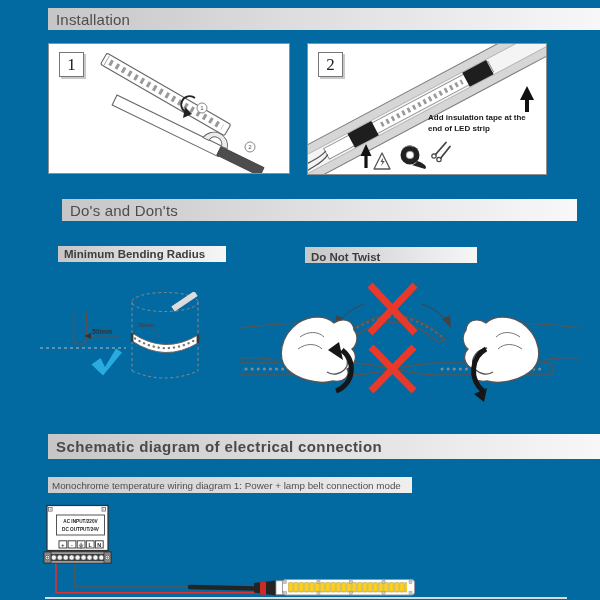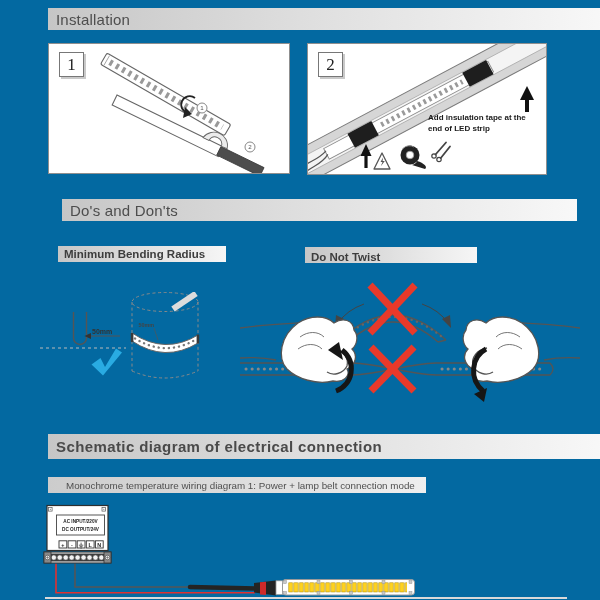--- a/index.html
+++ b/index.html
@@ -4,21 +4,21 @@
 <style>
   html,body{margin:0;padding:0;background:#fff;}
   .page{position:relative;width:600px;height:600px;background:#0369a1;overflow:hidden;
         font-family:"Liberation Sans",sans-serif;}
   .hbar{position:absolute;display:flex;align-items:center;
         background:linear-gradient(90deg,#c6c6c6 0%,#dedede 45%,#f8f8f8 100%);}
   .hbar-main{height:22px;font-size:15px;color:#4d4d4d;padding-left:8px;letter-spacing:.2px;}
   .hbar-sub{height:16px;font-size:11.5px;font-weight:bold;color:#3d3d3d;padding-left:6px;
         background:linear-gradient(90deg,#c6c6c6 0%,#e2e2e2 55%,#f6f6f6 100%);}
   .hbar-schem{height:25px;font-size:15px;font-weight:bold;color:#4a4a4a;padding-left:8px;letter-spacing:.4px;}
-  .hbar-cap{height:16px;font-size:9.8px;color:#4f4f4f;padding-left:18px;
+  .hbar-cap{height:16px;font-size:9.8px;color:#4f4f4f;padding-left:4px;
         background:linear-gradient(90deg,#cccccc 0%,#e0e0e0 60%,#efefef 100%);}
   .panel{position:absolute;background:#fff;border:1px solid #8f8f8f;}
   .stepnum{position:absolute;left:10px;top:8px;width:23px;height:23px;background:#fff;
         border:1px solid #777;box-shadow:2px 2px 0 #c9c9c9;display:flex;align-items:center;
         justify-content:center;font-family:"Liberation Serif",serif;font-size:17px;color:#222;}
   svg{position:absolute;left:0;top:0;}
   .ln{stroke:#555;stroke-width:1.3;fill:none;}
   .lnt{stroke:#777;stroke-width:1;fill:none;}
 </style>
 </head>

